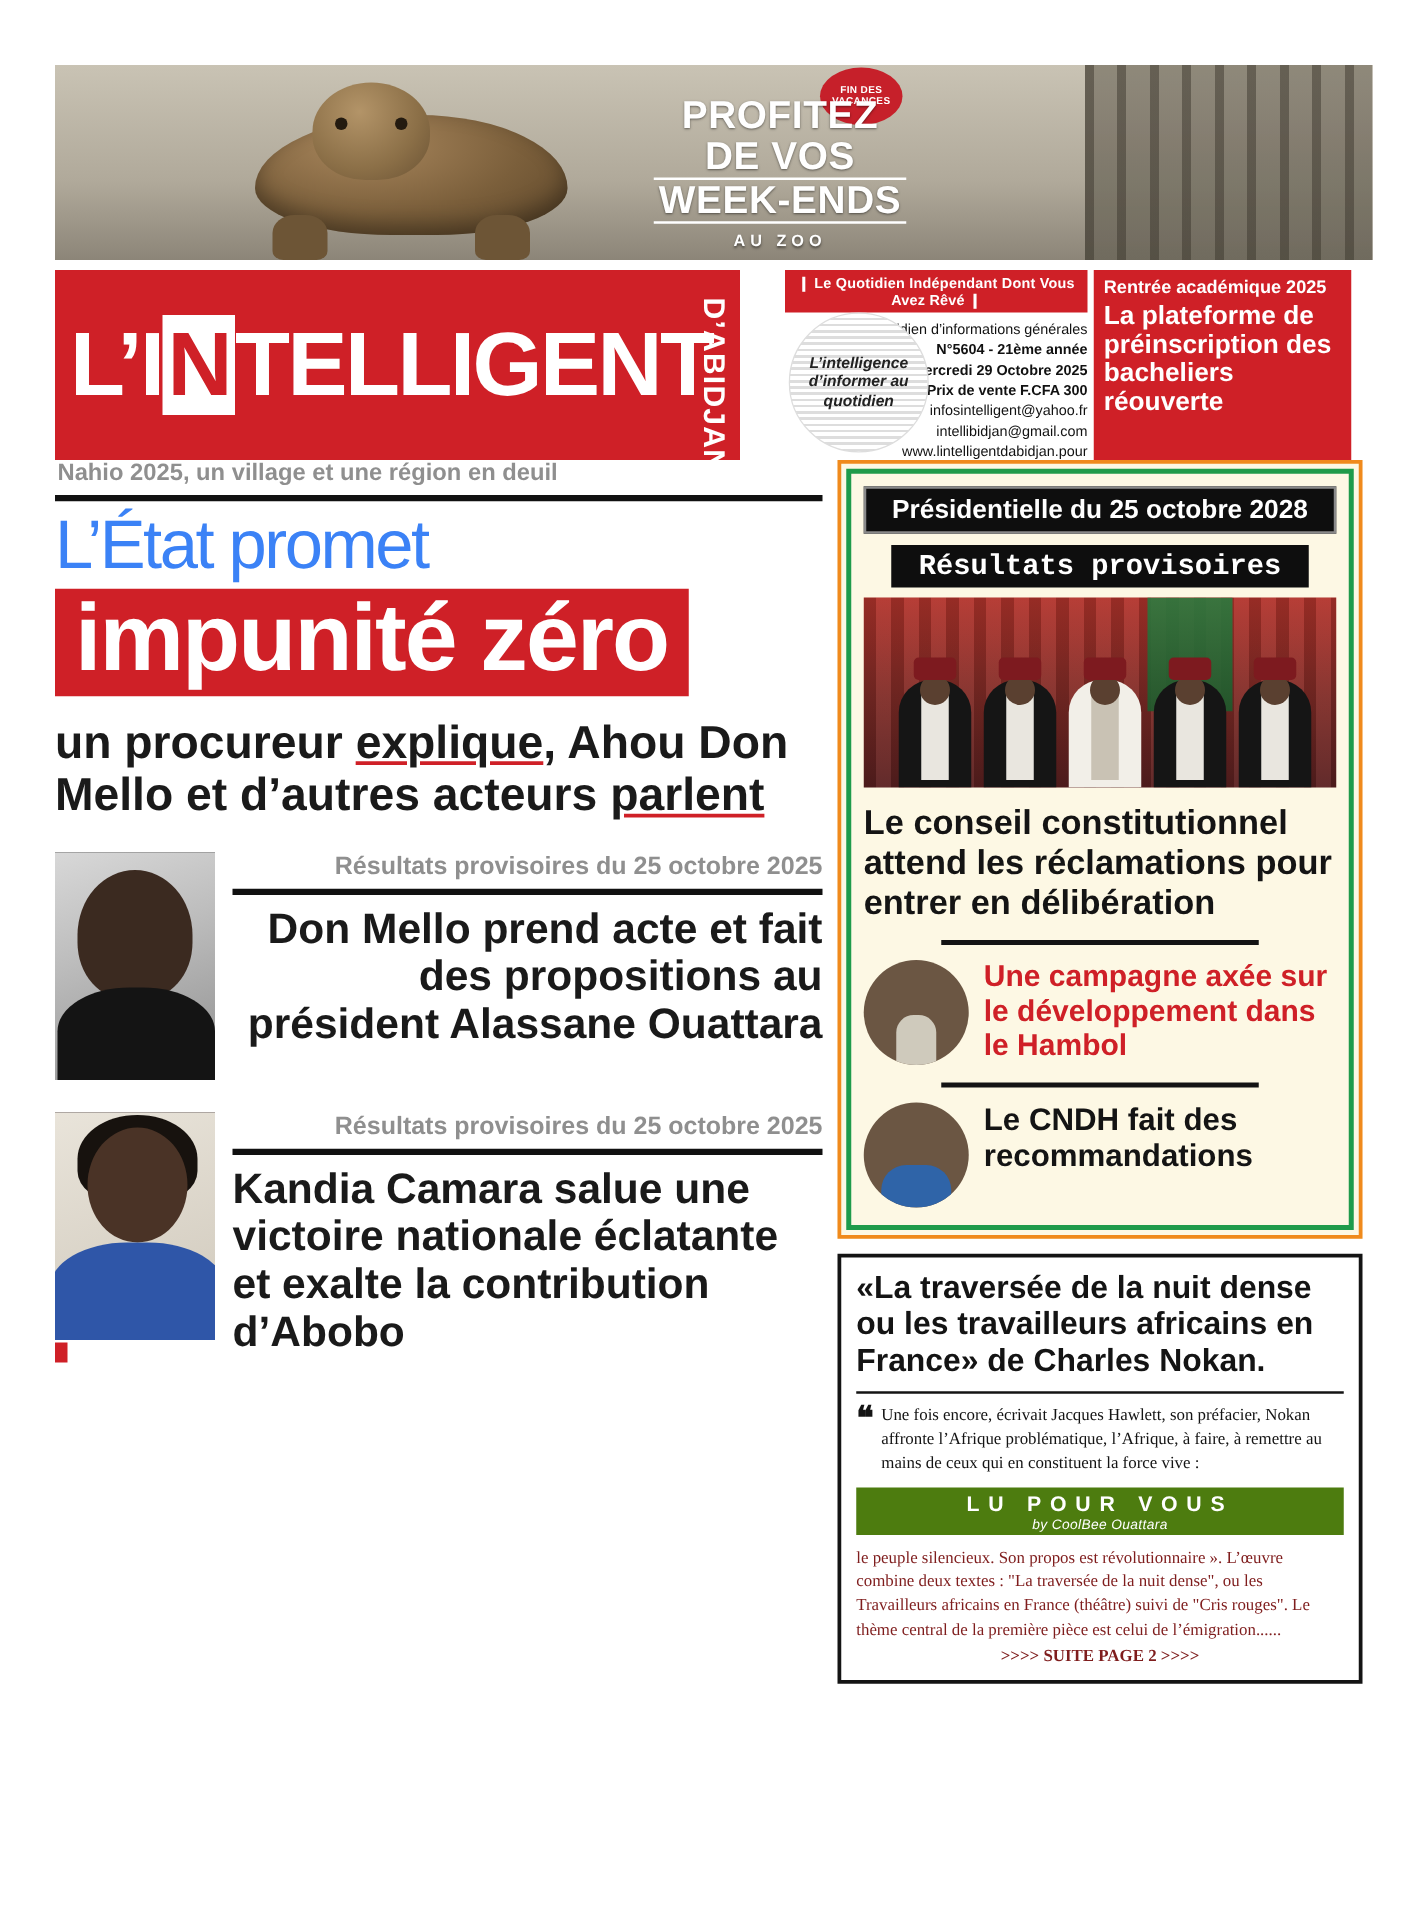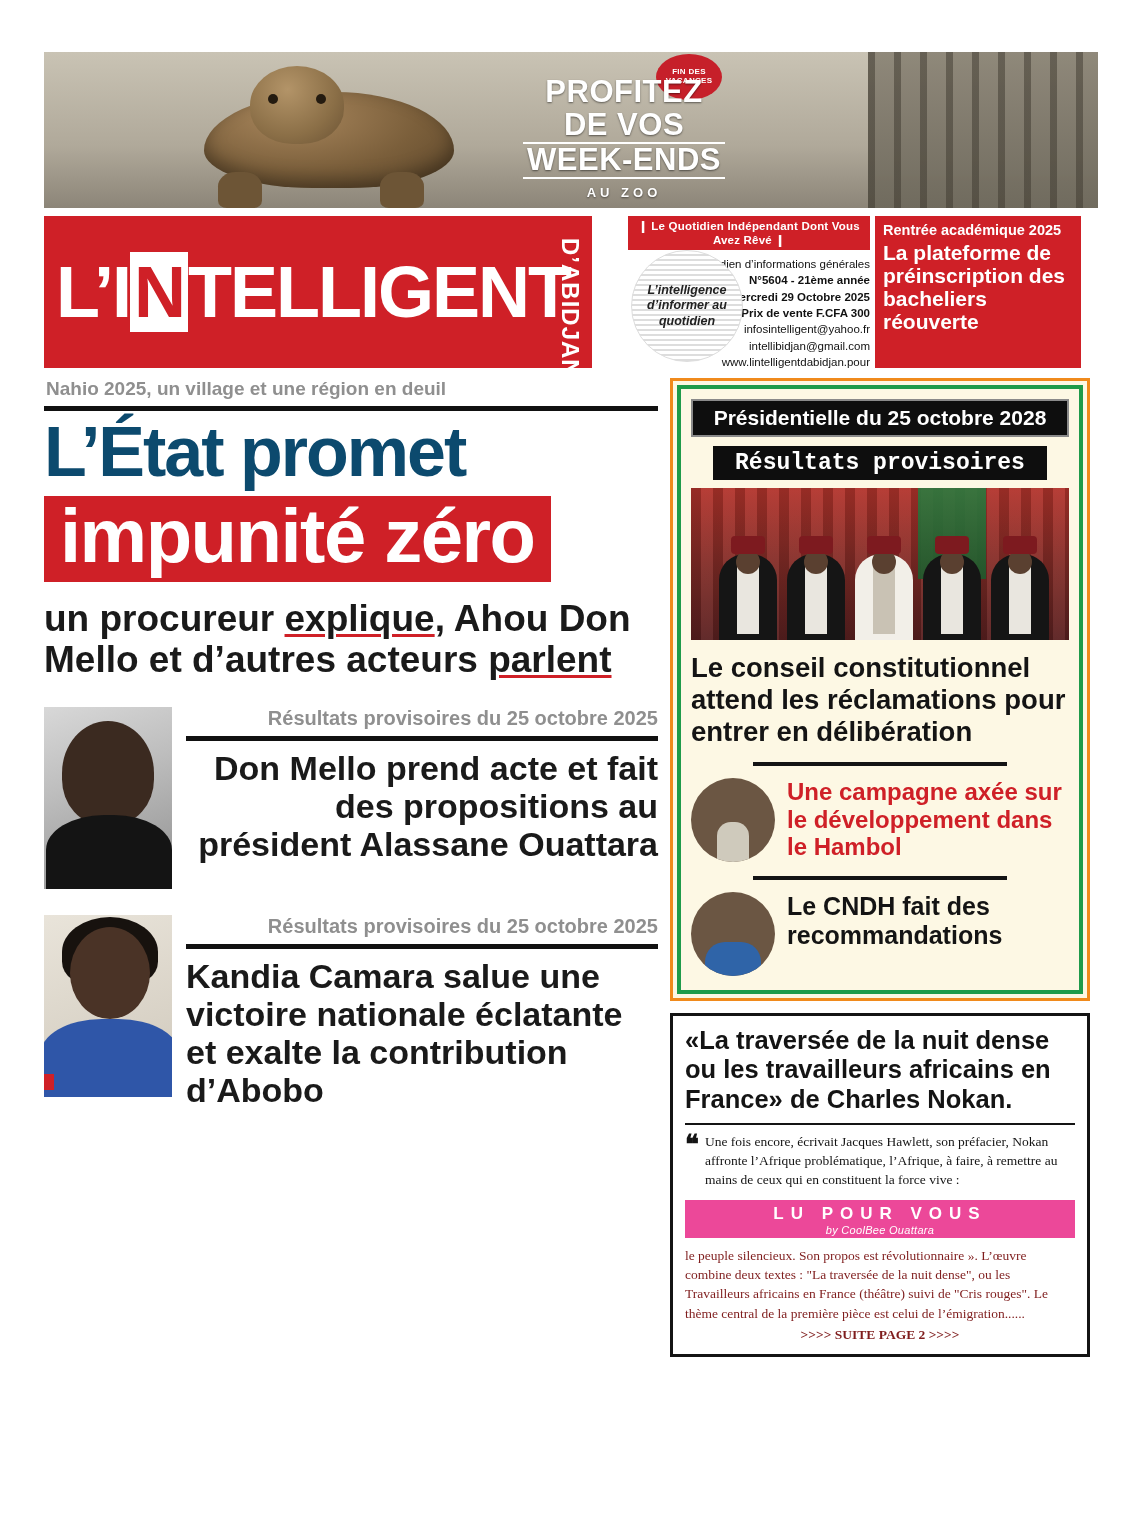--- a/index.html
+++ b/index.html
@@ -124,33 +124,33 @@
     width: 206px; background:#cf2027; color:#fff; padding: 6px 8px 8px;
   }
   .right-box .kicker {
     font-size: 14.5px; font-weight: 800; margin-bottom: 4px;
   }
   .right-box .head {
     font-size: 21px; font-weight: 800; line-height: 1.09;
   }
 
   
-  .content { display:flex; gap: 12px; margin-top: 10px; }
+  .content { display:flex; gap: 12px; }
   .col-left { width: 614px; }
   .col-right { width: 420px; }
 
   
   .lead-kicker {
     font-size: 19px; font-weight: 800; color:#8f8f8f;
     padding-left: 2px;
   }
   .rule-thick { height: 5px; background:#111; margin-top: 6px; }
   .lead-title {
-    font-size: 70px; font-weight: 700; letter-spacing: -2px; line-height: .95;
-    margin-top: 8px; color:#0c4a6e;
+    font-size: 55px; font-weight: 400; letter-spacing: -2px; line-height: .95;
+    margin-top: 8px; color:#3b82f6;
   }
   .lead-hl {
     background:#cf2027; color:#fff; display:inline-block;
     font-size: 76px; font-weight: 800; letter-spacing:-1.5px;
     padding: 4px 16px 10px; margin-top: 10px; line-height: .95;
   }
   .lead-sub {
     font-size: 37px; font-weight: 800; line-height: 1.12; margin-top: 16px;
     color:#1a1a1a;
   }
@@ -243,21 +243,21 @@
     font-size: 25.5px; font-weight: 800; line-height: 1.16; color:#141414;
   }
   .book-hr { height: 2px; background:#141414; margin: 9px 0 8px; }
   .book-quote { display:flex; gap: 6px; }
   .book-quote .qm { font-size: 26px; font-weight: 800; color:#141414; line-height: .9; }
   .book-quote p {
     font-size: 13.5px; line-height: 1.4; color:#141414;
     font-family: "Liberation Serif", serif;
   }
   .lu-bar {
-    background:#ec4899; color:#fff; text-align:center; margin-top: 10px; padding: 4px 0 2px;
+    background:#4d7c0f; color:#fff; text-align:center; margin-top: 10px; padding: 4px 0 2px;
   }
   .lu-bar .t { font-size: 17px; font-weight: 800; letter-spacing: 7px; }
   .lu-bar .by { font-size: 11px; font-style: italic; letter-spacing:.3px; }
   .book-body {
     margin-top: 8px; font-size: 13.5px; line-height: 1.42; color:#7f1d1d;
     font-family: "Liberation Serif", serif;
   }
   .suite { display:block; text-align:center; font-weight:700; margin-top: 2px; }
 
   .redbar-left { position:absolute; left: 44px; top: 1022px; width: 10px; height: 16px; background:#cf2027;}

